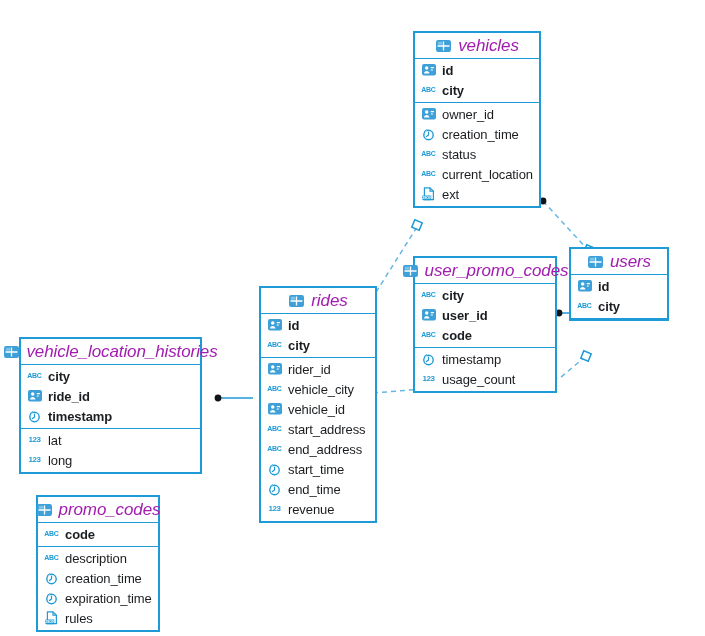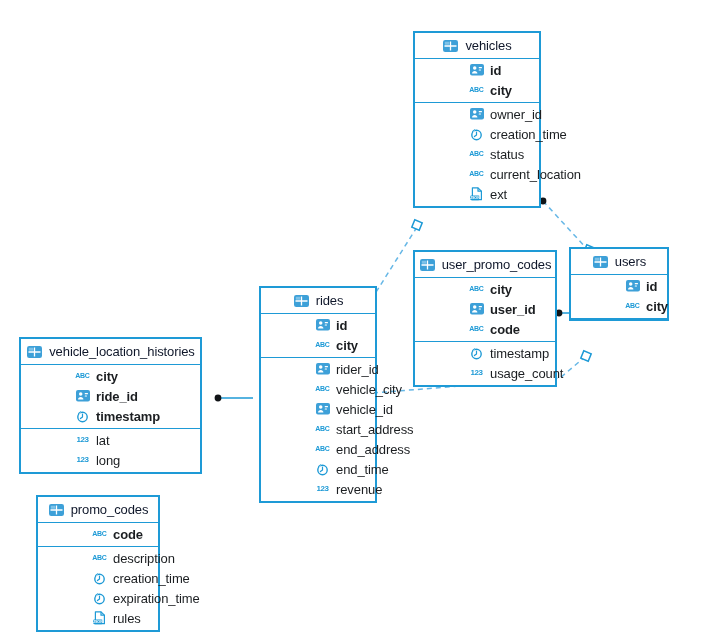--- a/index.html
+++ b/index.html
@@ -15,26 +15,26 @@
     position:absolute;left:0;top:0;width:705px;height:636px;pointer-events:none;
   }
   .table-card{
     position:absolute;box-sizing:border-box;background:#fff;
     border:2px solid var(--primary);
   }
   .t-header{
     height:25px;display:flex;align-items:center;justify-content:center;gap:6px;
     border-bottom:1.5px solid var(--primary);background:#fff;
   }
-  .t-title{font-size:13px;color:#0f172a;letter-spacing:-0.1px;white-space:nowrap;}
+  .t-title{font-size:17px;color:#a21caf;letter-spacing:-0.1px;white-space:nowrap;font-style:italic;}
   .t-section{padding:1px 0 2px 0;}
   .t-section.pk{border-bottom:1.5px solid var(--primary);}
   .t-row{
     height:20px;display:flex;align-items:center;gap:5px;padding:0 5px;
-    font-size:13px;color:#1b1e21;letter-spacing:-0.1px;white-space:nowrap;margin-left:48px;
+    font-size:13px;color:#1b1e21;letter-spacing:-0.1px;white-space:nowrap;
   }
   .t-row.pk .col-name{font-weight:700;}
   .icn{
     width:17px;height:14px;display:inline-flex;align-items:center;justify-content:center;
     flex-shrink:0;line-height:0;
   }
   .abc-txt{font-size:7px;font-weight:800;color:var(--primary);letter-spacing:-0.3px;font-family:"Liberation Sans",sans-serif;}
   .num-txt{font-size:8px;font-weight:700;color:var(--primary);letter-spacing:-0.4px;font-family:"Liberation Sans",sans-serif;}
 </style>
 </head>
@@ -130,21 +130,21 @@
                 <path d="M2.4 0.8 h5.6 l3.4 3.4 v8.5 h-9 z" fill="#fff" stroke="#1e9ad6" stroke-width="1.2" stroke-linejoin="round"></path>
                 <path d="M8 0.8 v3.4 h3.4" fill="none" stroke="#1e9ad6" stroke-width="1.2" stroke-linejoin="round"></path>
                 <rect x="0.2" y="8.6" width="9.4" height="4.6" rx="1.1" fill="#1e9ad6"></rect>
                 <text x="4.9" y="12.2" font-size="3.7" font-weight="700" fill="#fff" text-anchor="middle" font-family="Liberation Sans, sans-serif">JSON</text>
               </svg>
             </span>
             <span class="col-name">ext</span>
           </div>
         </div>
       </div>
-      <div class="table-card" style="left: 413px; top: 250px; width: 144px;">
+      <div class="table-card" style="left: 413px; top: 256px; width: 144px;">
         <div class="t-header">
           <span class="icn">
             <svg width="15" height="12" viewBox="0 0 15 12">
               <rect x="0" y="0" width="15" height="12" rx="2.2" fill="#3da0d8"></rect>
               <path d="M1.5 6 H13.5 M7.5 1.5 V10.5" stroke="#fff" stroke-width="1.3"></path>
               <rect x="1.8" y="1.8" width="4.6" height="3" rx="0.6" fill="#7ec2e8"></rect>
             </svg>
           </span>
           <span class="t-title">user_promo_codes</span>
         </div>
@@ -292,20 +292,31 @@
             <span class="icn">
               <span class="abc-txt">ABC</span>
             </span>
             <span class="col-name">start_address</span>
           </div>
           <div class="t-row">
             <span class="icn">
               <span class="abc-txt">ABC</span>
             </span>
             <span class="col-name">end_address</span>
+          </div>
+          <div class="t-row">
+            <span class="icn">
+              <svg width="13" height="13" viewBox="0 0 13 13">
+                <circle cx="6.5" cy="7" r="4.7" fill="none" stroke="#1e9ad6" stroke-width="1.4"></circle>
+                <path d="M6.5 7 L6.5 4.2 M6.5 7 L4.4 8.6" stroke="#1e9ad6" stroke-width="1.2" stroke-linecap="round"></path>
+                <path d="M2.6 2.9 L4.3 1.6" stroke="#fff" stroke-width="2.6"></path>
+                <path d="M2.7 3.4 L4.6 1.9" stroke="#1e9ad6" stroke-width="1.2" stroke-linecap="round"></path>
+              </svg>
+            </span>
+            <span class="col-name">start_time</span>
           </div>
           <div class="t-row">
             <span class="icn">
               <svg width="13" height="13" viewBox="0 0 13 13">
                 <circle cx="6.5" cy="7" r="4.7" fill="none" stroke="#1e9ad6" stroke-width="1.4"></circle>
                 <path d="M6.5 7 L6.5 4.2 M6.5 7 L4.4 8.6" stroke="#1e9ad6" stroke-width="1.2" stroke-linecap="round"></path>
                 <path d="M2.6 2.9 L4.3 1.6" stroke="#fff" stroke-width="2.6"></path>
                 <path d="M2.7 3.4 L4.6 1.9" stroke="#1e9ad6" stroke-width="1.2" stroke-linecap="round"></path>
               </svg>
             </span>

